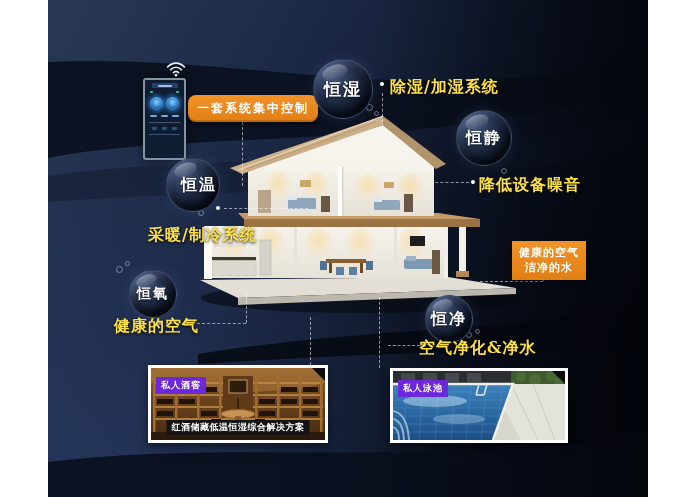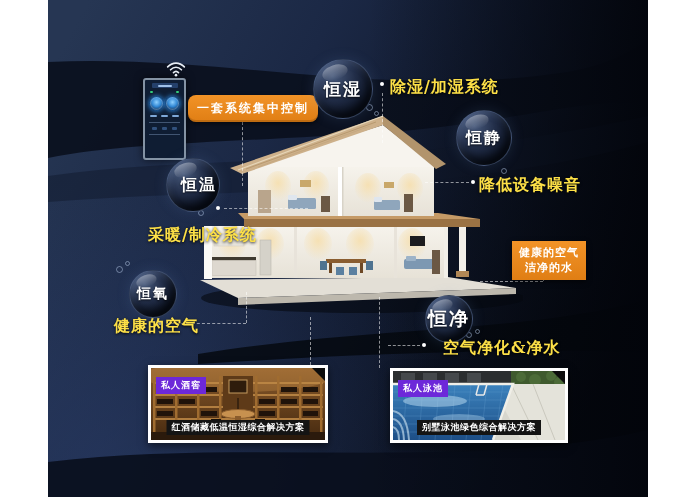--- a/index.html
+++ b/index.html
@@ -251,23 +251,23 @@
       <span style="font-size:16px;margin-left:12px;">恒温</span>
     </div>
     <div class="note" style="left:100px;top:201px;margin-top:24px;">采暖/制冷系统</div>
 
     <div class="bubble" style="left:81px;top:270px;width:46px;height:46px;">
       <span style="font-size:14px;">恒氧</span>
     </div>
     <div class="note" style="left:66px;top:316px;">健康的空气</div>
 
     <div class="bubble" style="left:377px;top:295px;width:46px;height:46px;">
-      <span style="font-size:19px;">恒净</span>
-    </div>
-    <div class="note" style="left:395px;top:338px;">空气净化&amp;净水</div>
+      <span style="font-size:16px;">恒净</span>
+    </div>
+    <div class="note" style="left:371px;top:338px;">空气净化&amp;净水</div>
 
     <div class="hl-box" style="left:464px;top:241px;">
       <div>健康的空气</div>
       <div>洁净的水</div>
     </div>
 
     <div class="card" style="left:100px;top:365px;width:180px;height:78px;">
       <div class="card-scene">
         <svg width="174" height="72" viewBox="0 0 174 72">
           <defs>
@@ -382,18 +382,17 @@
               <path d="M83,24 L91,24"></path>
           </g>
           <g stroke="#a8c6de" stroke-width="2" fill="none" opacity="0.8">
             <path d="M0,40 Q14,42 16,69"></path>
               <path d="M0,48 Q10,50 11,69"></path>
               <path d="M0,56 Q6,58 6,69"></path>
           </g>
         </svg>
         <div class="card-corner"></div>
         <div class="card-tag">私人泳池</div>
-        <div class="card-caption">别墅泳池绿色综合解决方案</div>
       </div>
     </div>
 
   </div>
 </div>
 
 </body></html>

